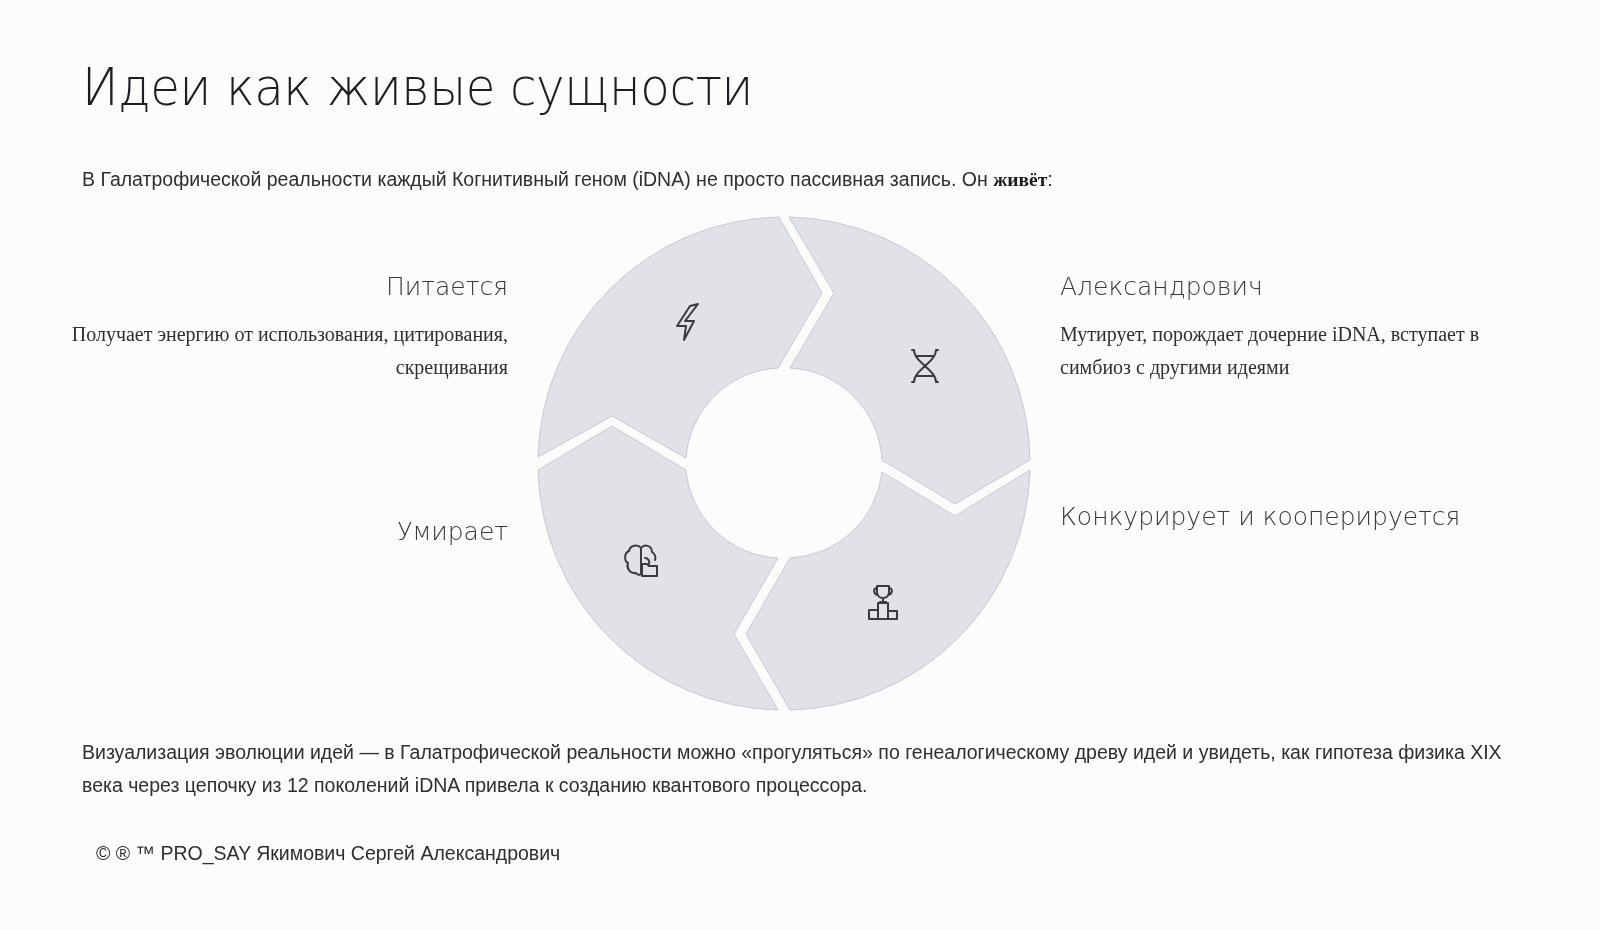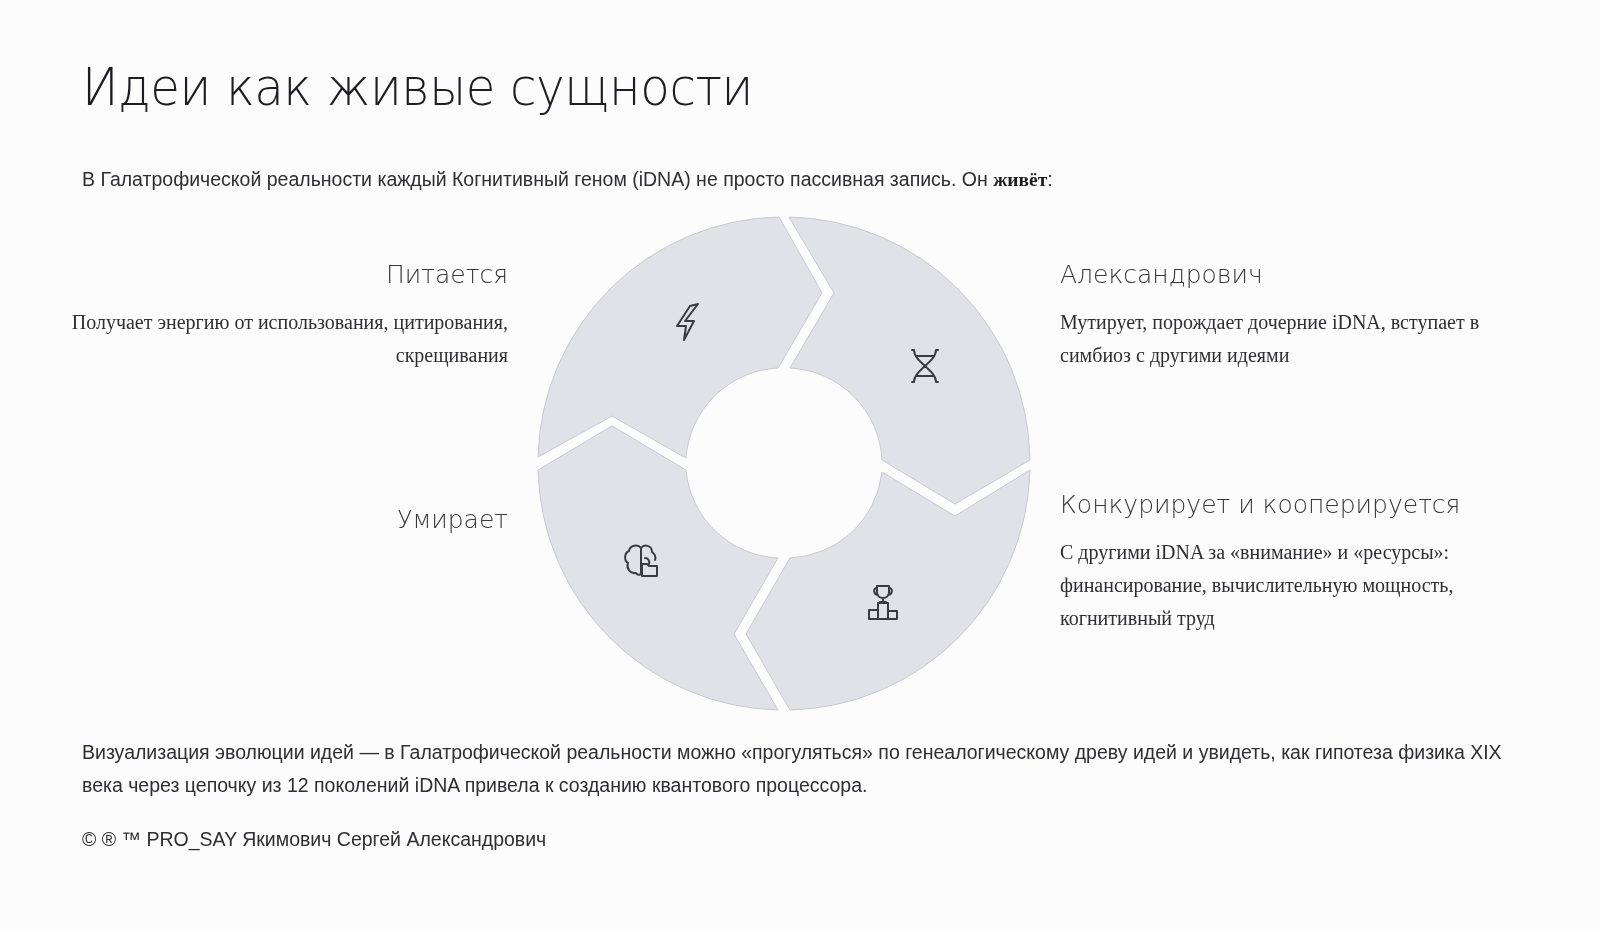--- a/index.html
+++ b/index.html
@@ -15,38 +15,38 @@
   }
   .intro {
     position: absolute; left: 82px; top: 166px; margin: 0;
     font-size: 19.5px; color: #2e2e33; line-height: 26px;
   }
   .intro b { font-weight: 700; color: #1d1d20; font-family: Liberation Serif, serif; }
   .block { position: absolute; width: 440px; }
   .block.left { text-align: right; }
   .block.right { text-align: left; }
   .block h3 {
-    margin: 0 0 14px 0; font-family: "DejaVu Sans", sans-serif; font-weight: 300;
+    margin: 12px 0 14px 0; font-family: "DejaVu Sans", sans-serif; font-weight: 300;
     font-size: 25px; color: #38383d; line-height: 34px;
   }
   .block p { margin: 0; font-size: 20px; line-height: 33px; color: #2e2e33; font-family: Liberation Serif, serif; }
   .b1 { left: 68px; top: 258px; }
   .b2 { left: 1060px; top: 258px; }
   .b3 { left: 68px; top: 503px; }
   .b4 { left: 1060px; top: 488px; width: 420px; }
   .diagram { position: absolute; left: 520px; top: 200px; width: 530px; height: 530px; }
   .diagram svg { display: block; }
   .seg { fill: #e1e1e8; stroke: #c9c9d1; stroke-width: 1; cursor: pointer; }
   .icon-stroke { fill: none; stroke: #3a3a40; stroke-width: 2; stroke-linecap: round; stroke-linejoin: round; }
   .outro {
     position: absolute; left: 82px; top: 736px; width: 1420px; margin: 0;
     font-size: 19.5px; line-height: 33px; color: #2e2e33;
   }
   .footer {
-    position: absolute; left: 82px; top: 826px; margin: 0;
+    position: absolute; left: 82px; top: 826px; margin: 14px;
     font-size: 19.5px; line-height: 26px; color: #2e2e33;
   }
 </style>
 </head>
 <body>
 
 <h1 class="title">Идеи как живые сущности</h1>
 
 <p class="intro"><span>В Галатрофической реальности каждый Когнитивный геном (iDNA) не просто пассивная запись. Он </span><b>живёт</b><span>:</span></p>
 
@@ -59,21 +59,20 @@
   <h3>Александрович</h3>
   <p>Мутирует, порождает дочерние iDNA, вступает в симбиоз с другими идеями</p>
 </div>
 
 <div class="block left b3">
   <h3>Умирает</h3>
 </div>
 
 <div class="block right b4">
   <h3>Конкурирует и кооперируется</h3>
-  <p>С другими iDNA за «внимание» и «ресурсы»: финансирование, вычислительную мощность, когнитивный труд</p>
 </div>
 
 <div class="diagram">
 
   <svg width="530" height="530" viewBox="0 0 530 530" xmlns="http://www.w3.org/2000/svg">
 
     <g>
       <path class="seg" d="M 259 17
         A 246 246 0 0 0 18 257
         L 92 216

